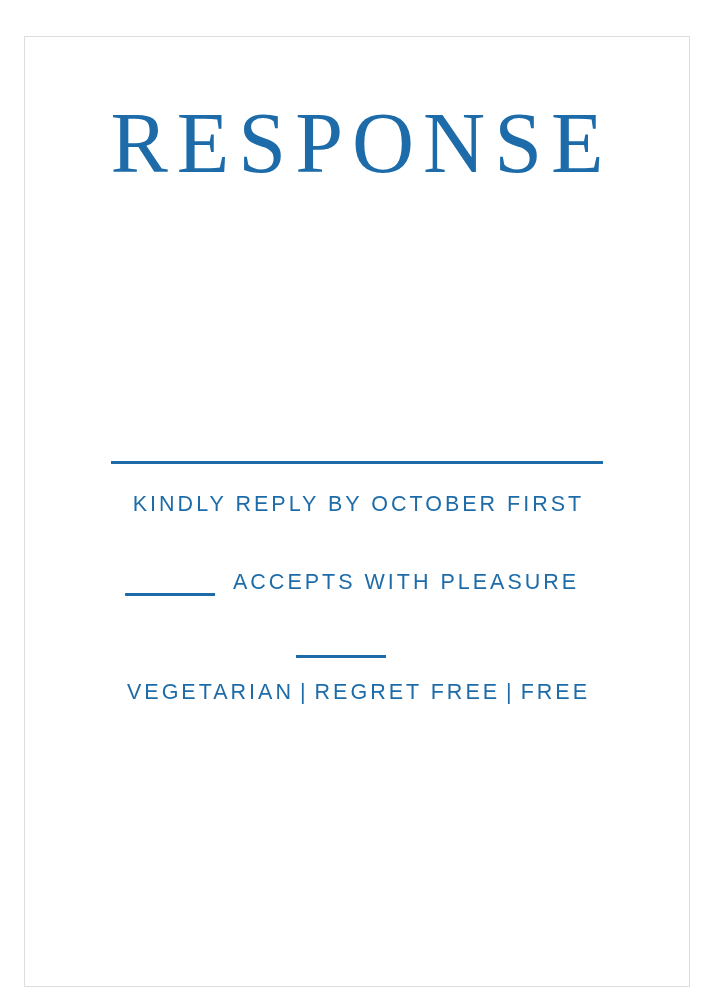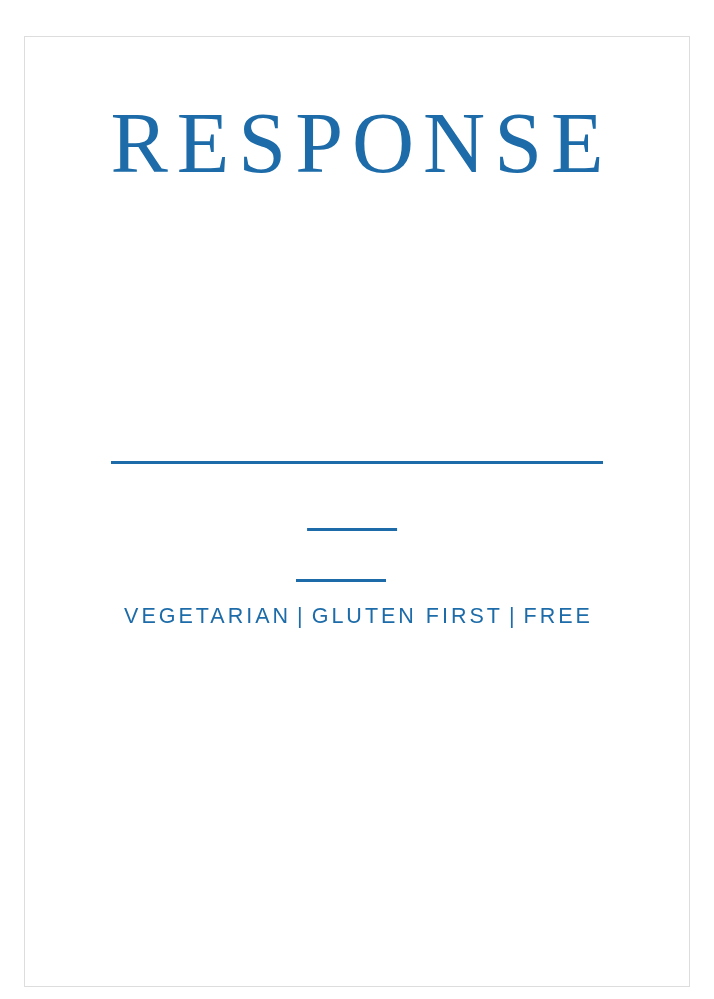--- a/index.html
+++ b/index.html
@@ -152,28 +152,30 @@
 <div id="card">
 
   <div id="card-frame"></div>
 
   <div id="title">RESPONSE</div>
 
   <div id="reply-block">
 
     <div id="top-rule"></div>
 
+    <div id="reply-by">KINDLY REPLY BY OCTOBER FIRST</div>
 
     <div class="option-row" id="option-accept" style="transform: translateX(-4.92188px);">
       <span class="blank-line"></span>
+      <span class="option-label">ACCEPTS WITH PLEASURE</span>
     </div>
 
     <div class="option-row" id="option-decline" style="transform: translateX(-16px);">
       <span class="blank-line"></span>
     </div>
 
 
     <div id="meal-options">
-      <span>VEGETARIAN</span><span class="sep">|</span><span>GLUTEN FIRST</span><span class="sep">|</span><span>FREE</span>
+      <span>VEGETARIAN</span><span class="sep">|</span><span>REGRET FREE</span><span class="sep">|</span><span>FREE</span>
     </div>
 
   </div>
 </div>
 
 </body></html>

